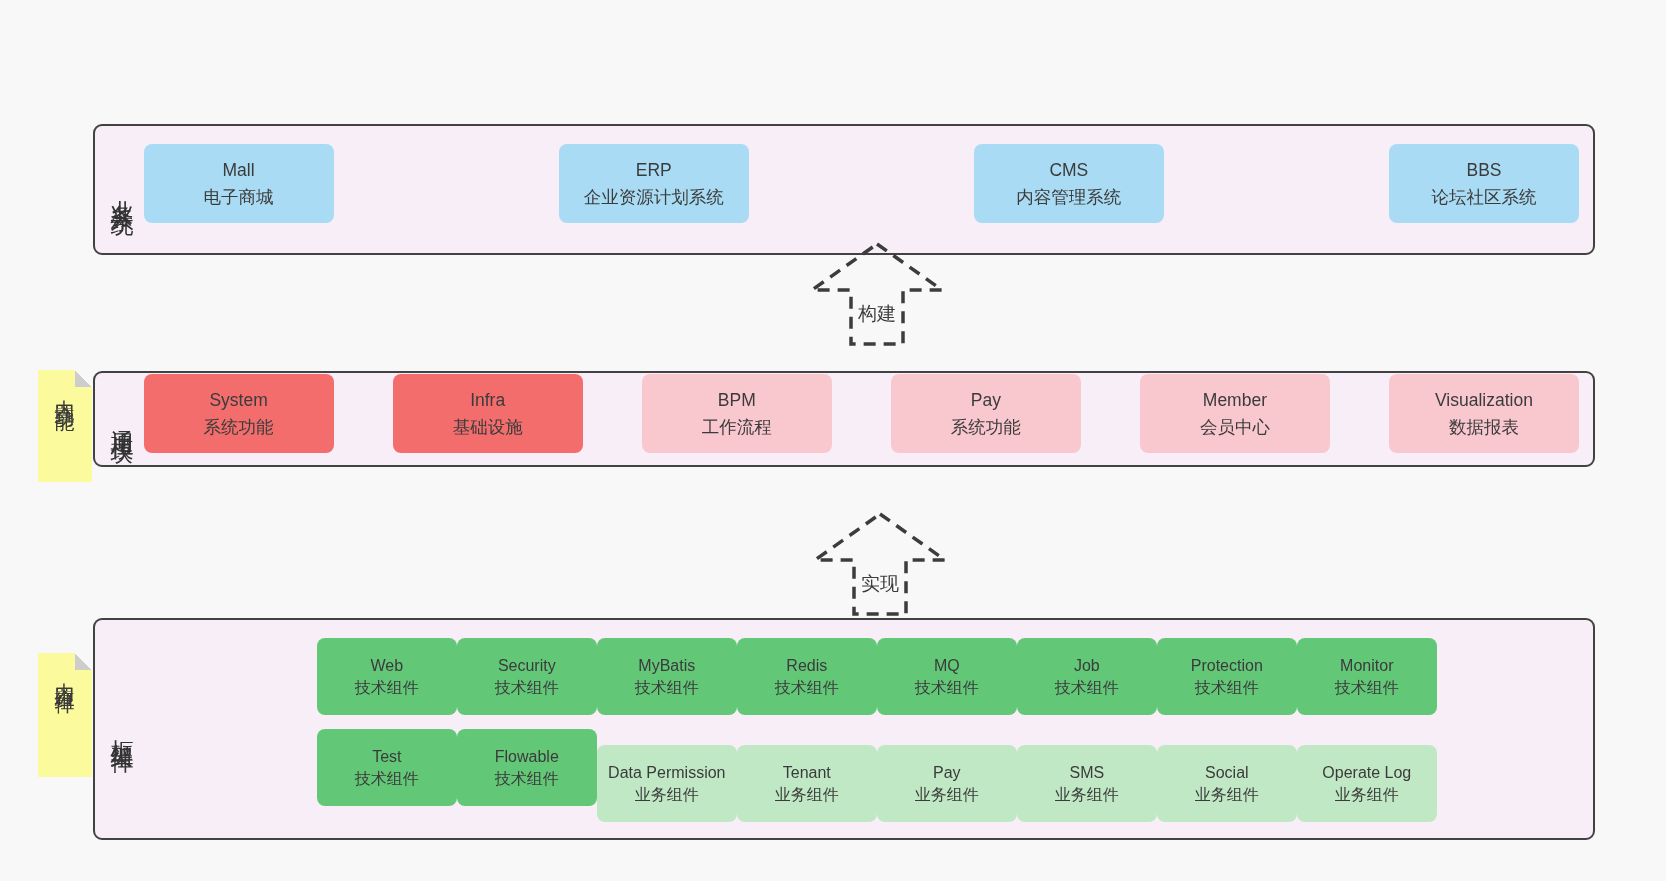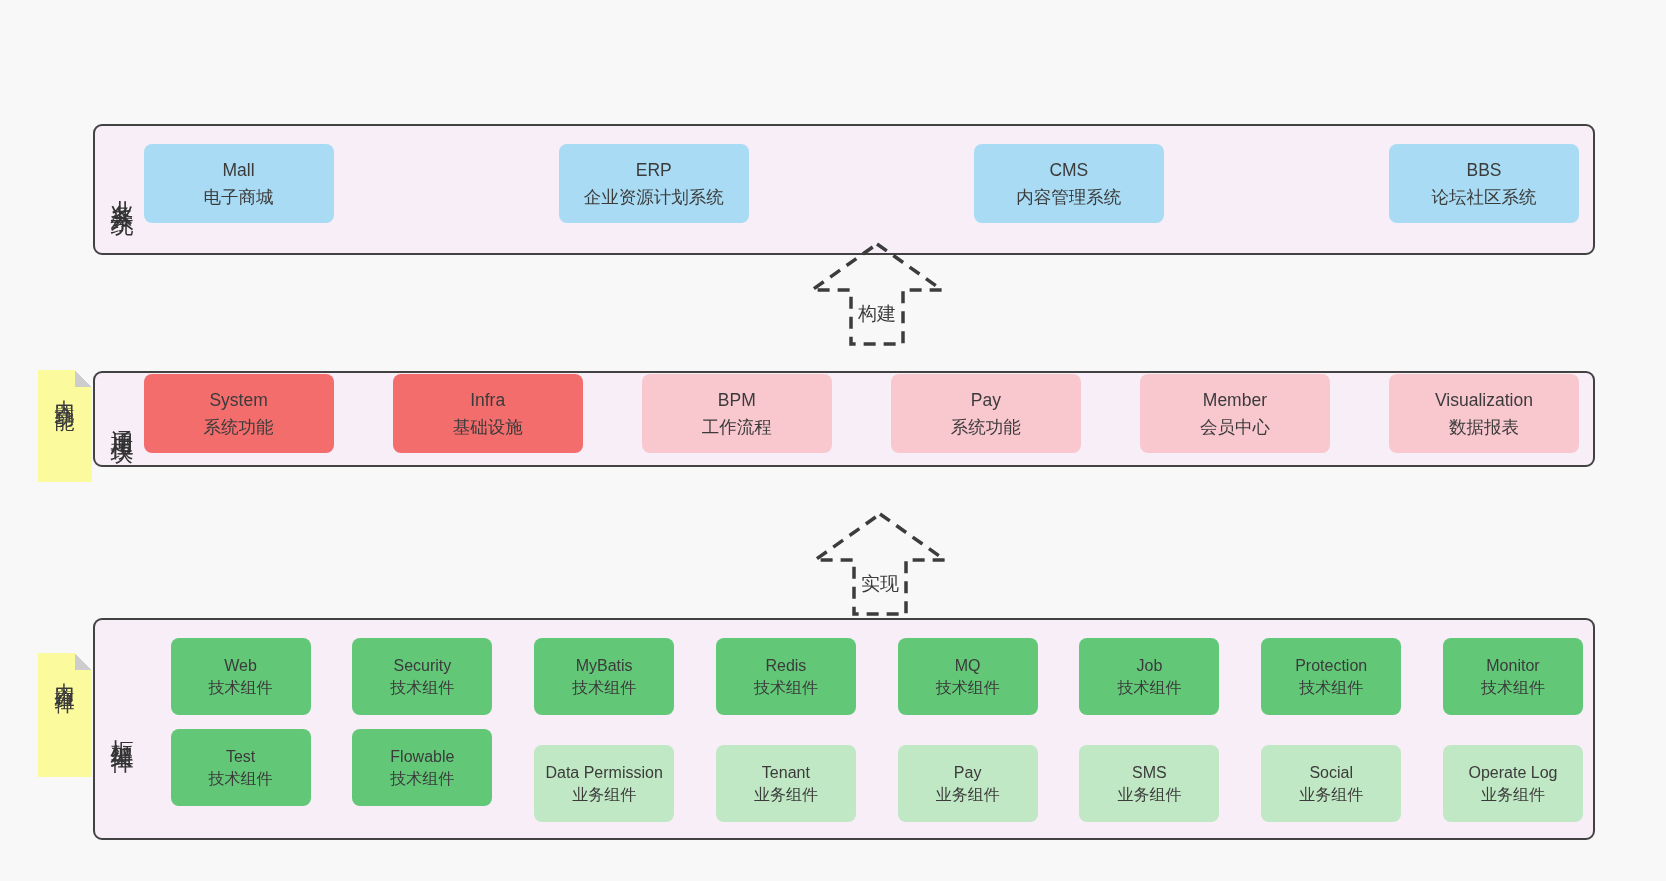--- a/index.html
+++ b/index.html
@@ -36,21 +36,21 @@
 
   .boxes{
     flex:1;display:flex;align-items:center;justify-content:space-between;
     padding:0 14px 12px 6px;
   }
   .boxes-grid{
     flex:1;display:flex;flex-direction:column;justify-content:space-between;
     padding:18px 10px 16px 2px;
     box-sizing:border-box;
   }
-  .boxes-row{display:flex;justify-content:space-between;padding-left:31px;}
+  .boxes-row{display:flex;justify-content:center;padding-left:31px;}
 
   
   .box{
     border-radius:8px;
     display:flex;flex-direction:column;align-items:center;justify-content:center;
     text-align:center;
   }
   .box span{display:block;}
   .b6{width:190px;height:79px;font-size:17.5px;line-height:1.5;}
   .b8{width:140px;height:77px;font-size:16px;line-height:1.32;}

